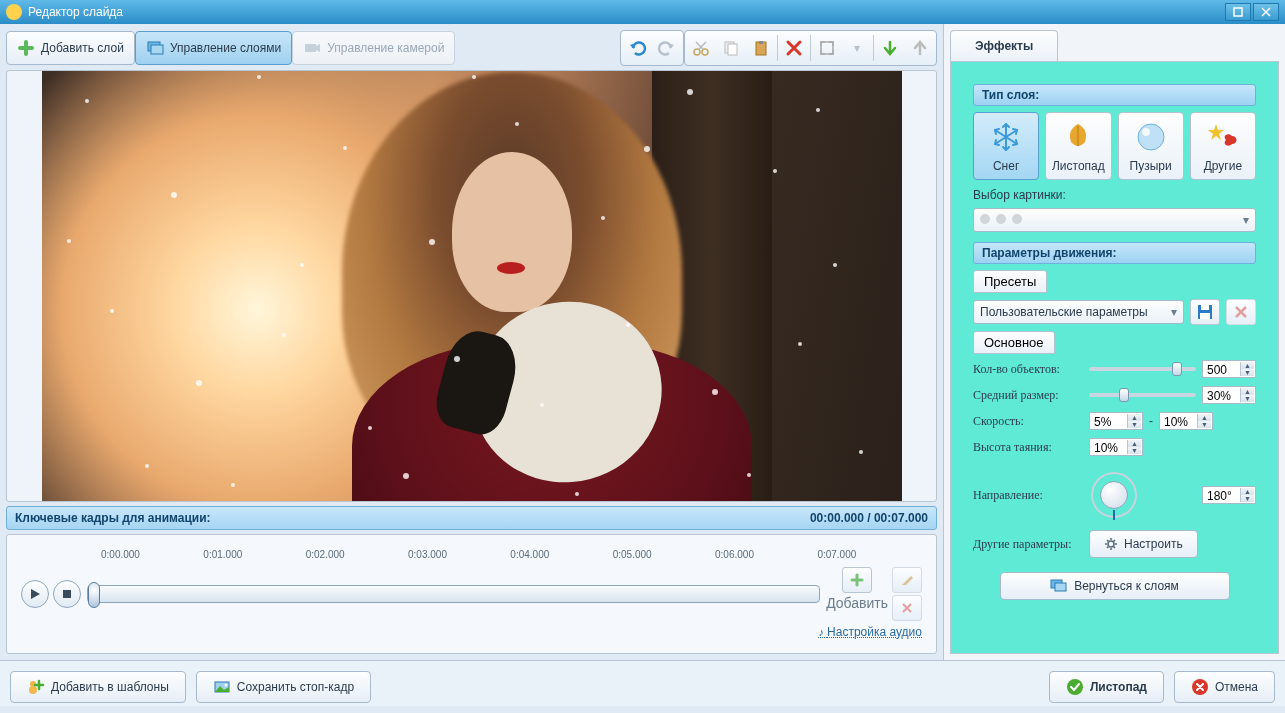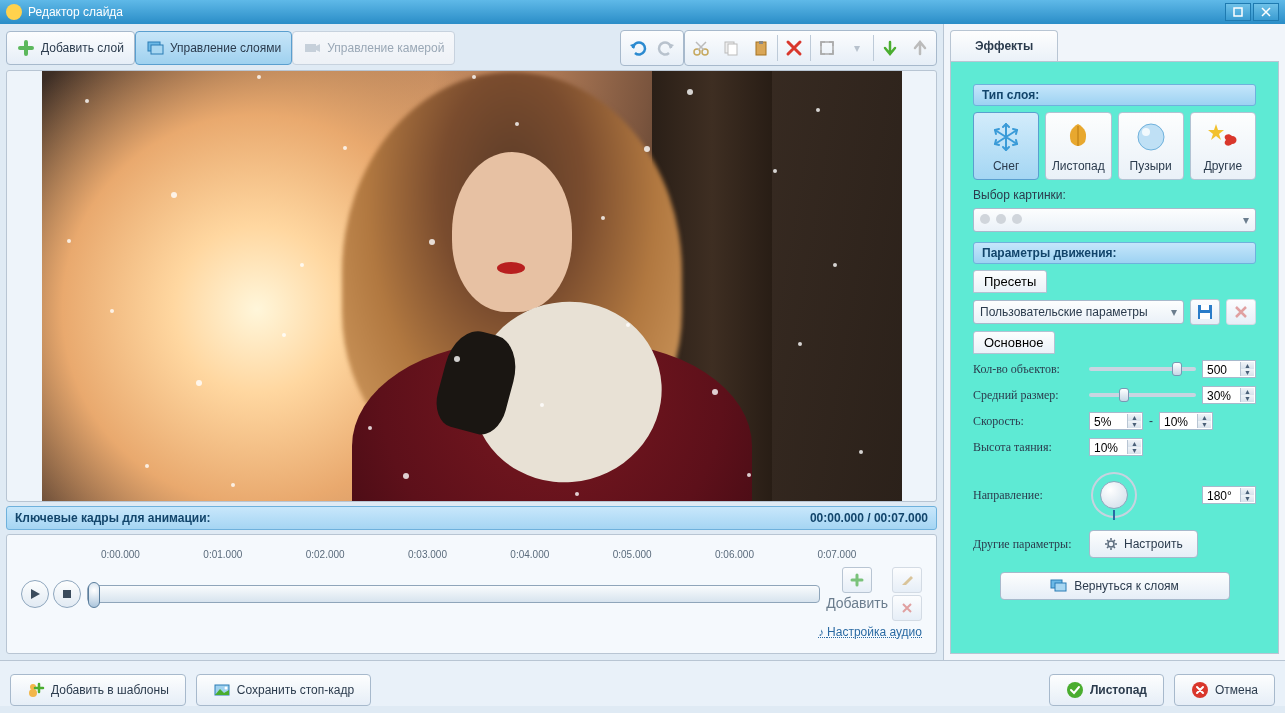--- a/index.html
+++ b/index.html
@@ -84,21 +84,21 @@
 .dash{color:#2b3b4d;}
 .dial{width:50px;height:50px;position:relative;}
 .dial .circ{width:46px;height:46px;border:2px solid #c7d3df;border-radius:50%;position:absolute;top:2px;left:2px;}
 .dial .knob{width:28px;height:28px;border-radius:50%;background:radial-gradient(circle at 35% 30%,#fff,#cddbe8);border:1px solid #8ea6bd;position:absolute;left:11px;top:11px;}
 .dial .mark{position:absolute;left:24px;top:40px;width:2px;height:10px;background:#2a6aa3;}
 .btn-std{height:28px;padding:0 14px;border:1px solid #a7b9cc;border-radius:4px;background:linear-gradient(#fdfefe,#e6eef7);display:flex;align-items:center;gap:6px;cursor:pointer;color:#2b3b4d;}
 .ret-layers{margin-top:14px;display:flex;justify-content:center;}
 .ret-layers .btn-std{width:230px;justify-content:center;}
 
 
-.bottom-bar{ height:46px; border-top:1px solid #b8c5d3; background:#e9f1f9; display:flex; align-items:flex-end; padding:0 10px; gap:10px;}
+.bottom-bar{ height:46px; border-top:1px solid #b8c5d3; background:#e9f1f9; display:flex; align-items:flex-start; padding:10px 10px; gap:10px;}
 .bottom-bar .spacer{flex:1;}
 .bottom-bar .btn-std{height:32px;padding:0 16px;}
 
 </style>
 </head>
 <body>
 
 <div class="titlebar">
   <div class="left">
     <div class="app-icon"></div>

